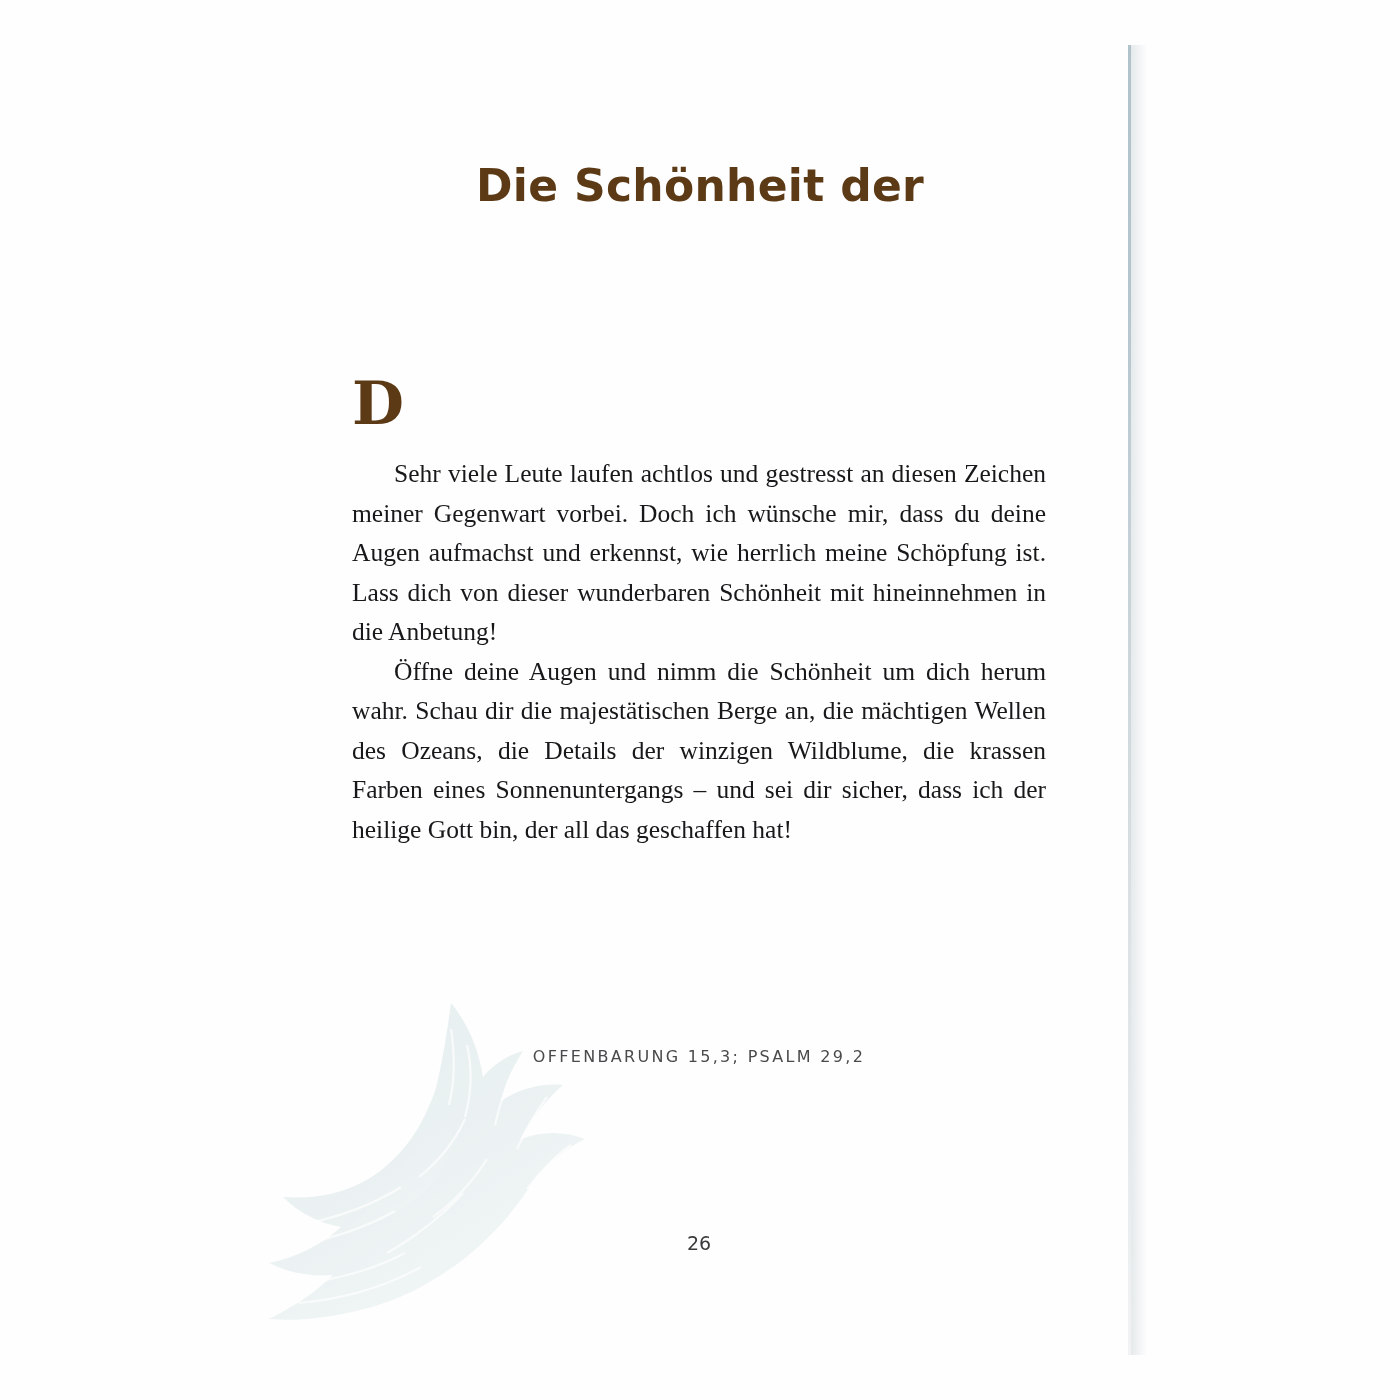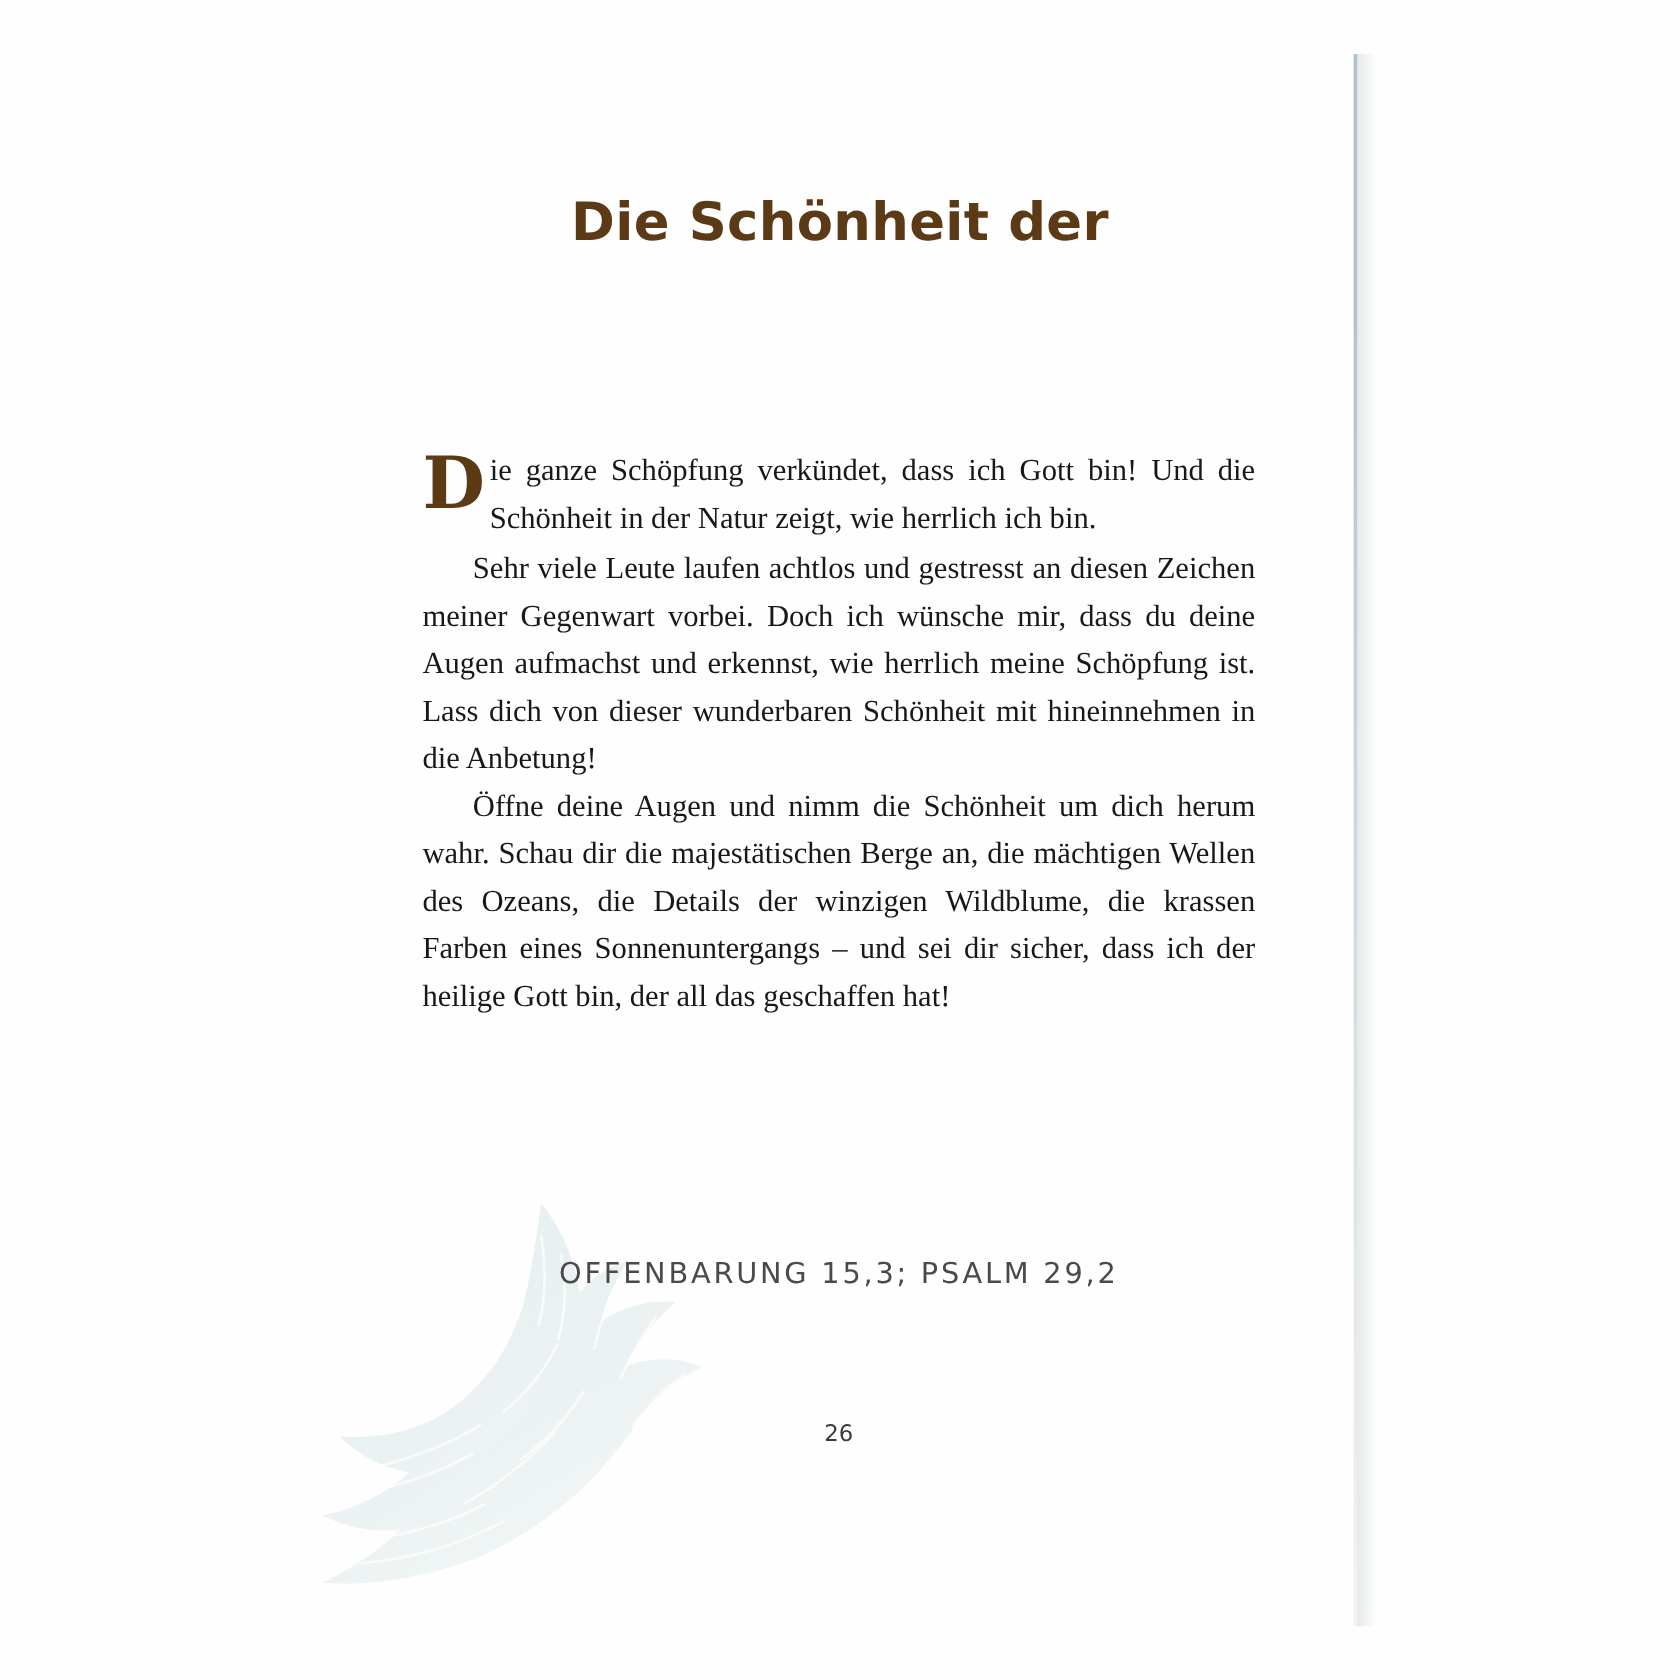--- a/index.html
+++ b/index.html
@@ -116,30 +116,30 @@
   }
 
   
   .scripture-ref {
     position: absolute;
     left: 352px;
     top: 1047px;
     width: 694px;
     text-align: center;
     font-family: "DejaVu Sans", sans-serif;
-    font-size: 24px;
+    font-size: 16px;
     letter-spacing: 2.3px;
     color: #4a4a4c;
   }
 
   
   .page-number {
     position: absolute;
     left: 352px;
-    top: 1184px;
+    top: 1232px;
     width: 694px;
     text-align: center;
     font-family: "DejaVu Sans", sans-serif;
     font-size: 19px;
     color: #3b3b3d;
   }
 </style>
 </head>
 <body>
 
@@ -188,21 +188,21 @@
   </div>
 
   <div class="gutter-shade"></div>
   <div class="gutter-edge"></div>
 
   <h1 class="chapter-title">
     <span>Die Schönheit der</span><br>
   </h1>
 
   <div class="body-text">
-    <p class="first"><span class="dropcap">D</span><span>ie ganze Schöpfung verkündet, dass ich Gott bin! Und die Schönheit in der Natur zeigt, wie herrlich ich bin.</span></p>
+    <p class="first"><span class="dropcap">D</span></p>
     <p><span>Sehr viele Leute laufen achtlos und gestresst an diesen Zeichen meiner Gegenwart vorbei. Doch ich wünsche mir, dass du deine Augen aufmachst und erkennst, wie herrlich meine Schöpfung ist. Lass dich von dieser wunderbaren Schönheit mit hineinnehmen in die Anbetung!</span></p>
     <p><span>Öffne deine Augen und nimm die Schönheit um dich herum wahr. Schau dir die majestätischen Berge an, die mächtigen Wellen des Ozeans, die Details der winzigen Wildblume, die krassen Farben eines Sonnenuntergangs – und sei dir sicher, dass ich der heilige Gott bin, der all das geschaffen hat!</span></p>
   </div>
 
   <div class="scripture-ref">OFFENBARUNG 15,3; PSALM 29,2</div>
 
   <div class="page-number">26</div>
 
 </div>
 

